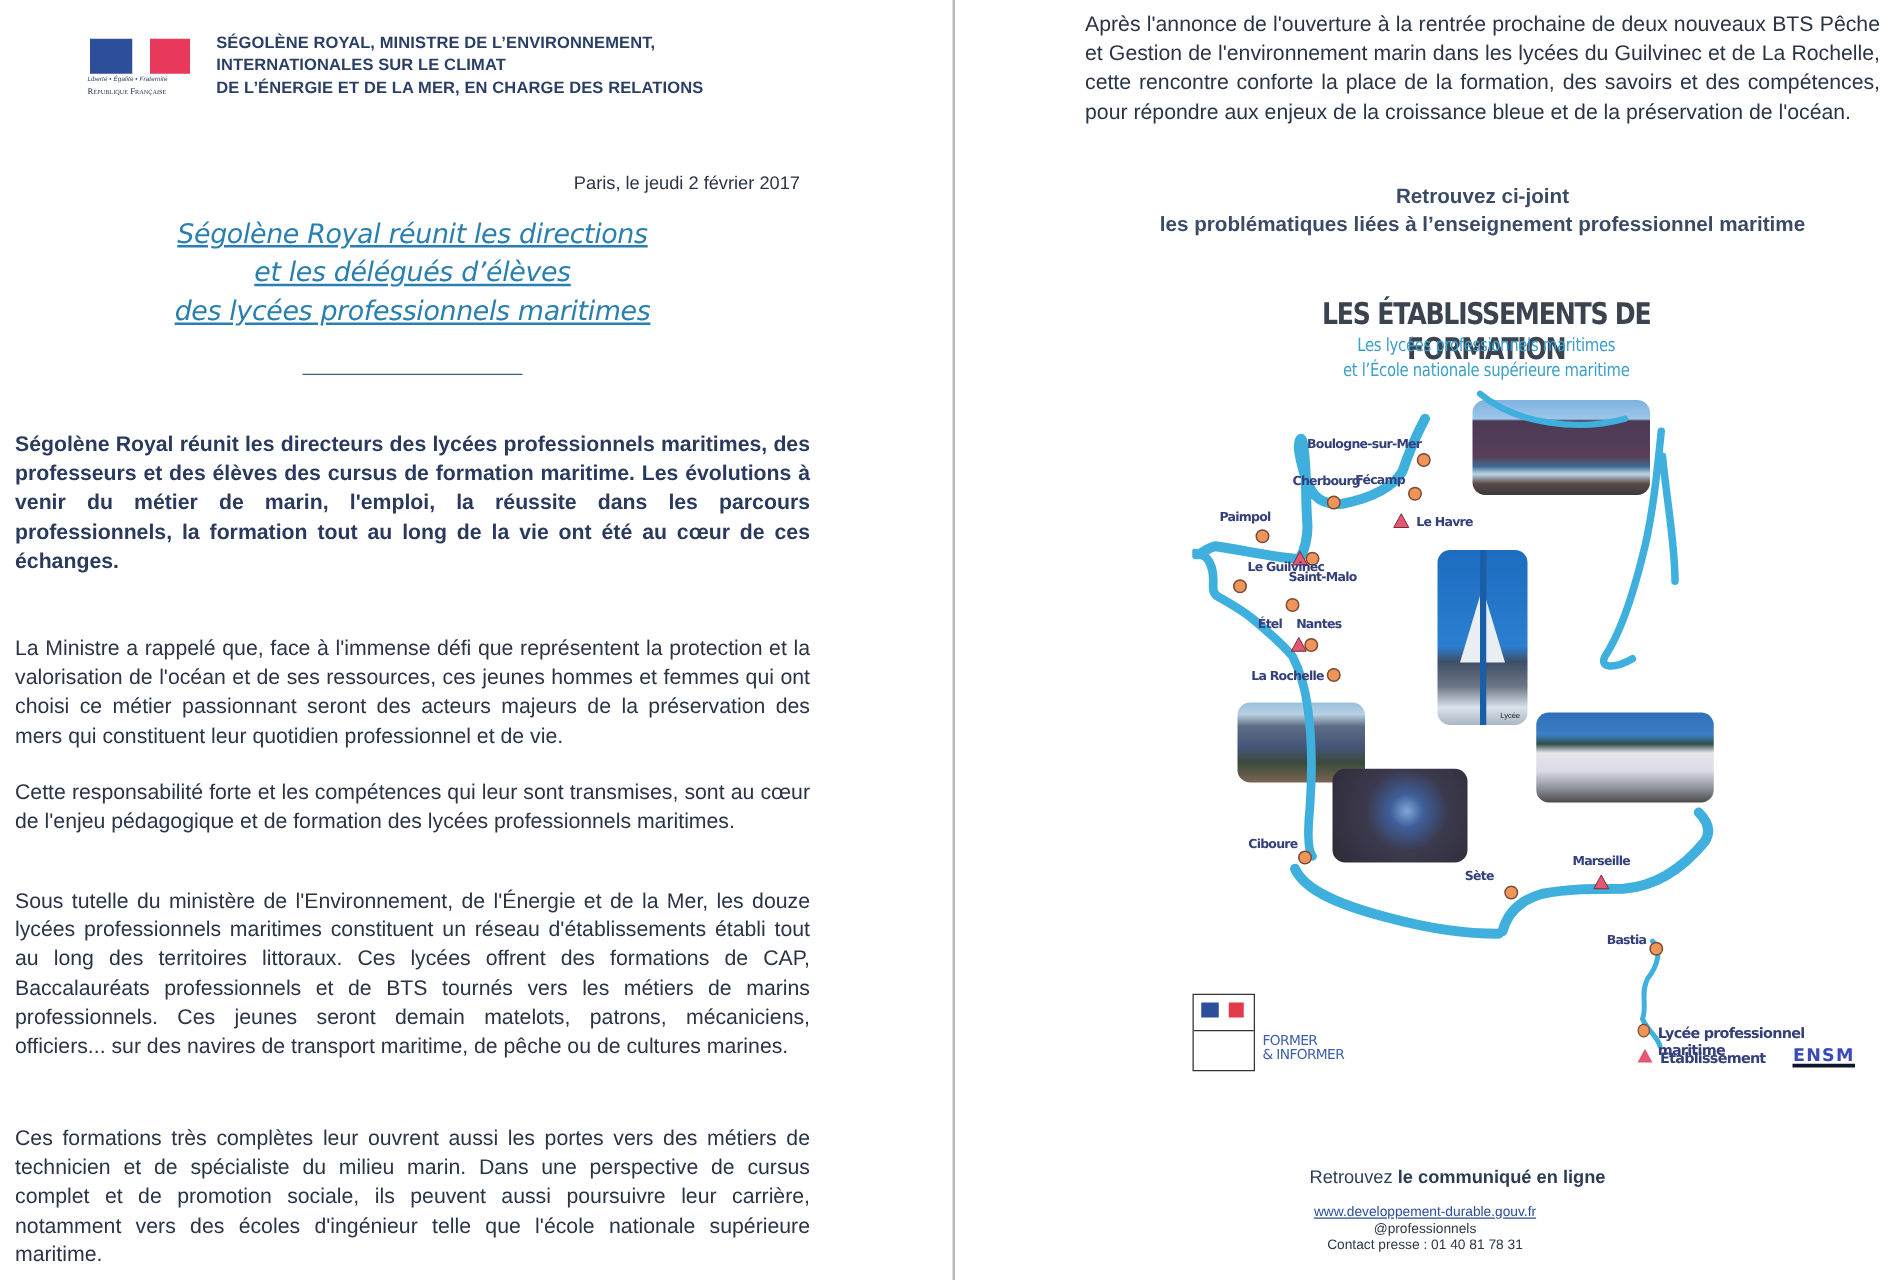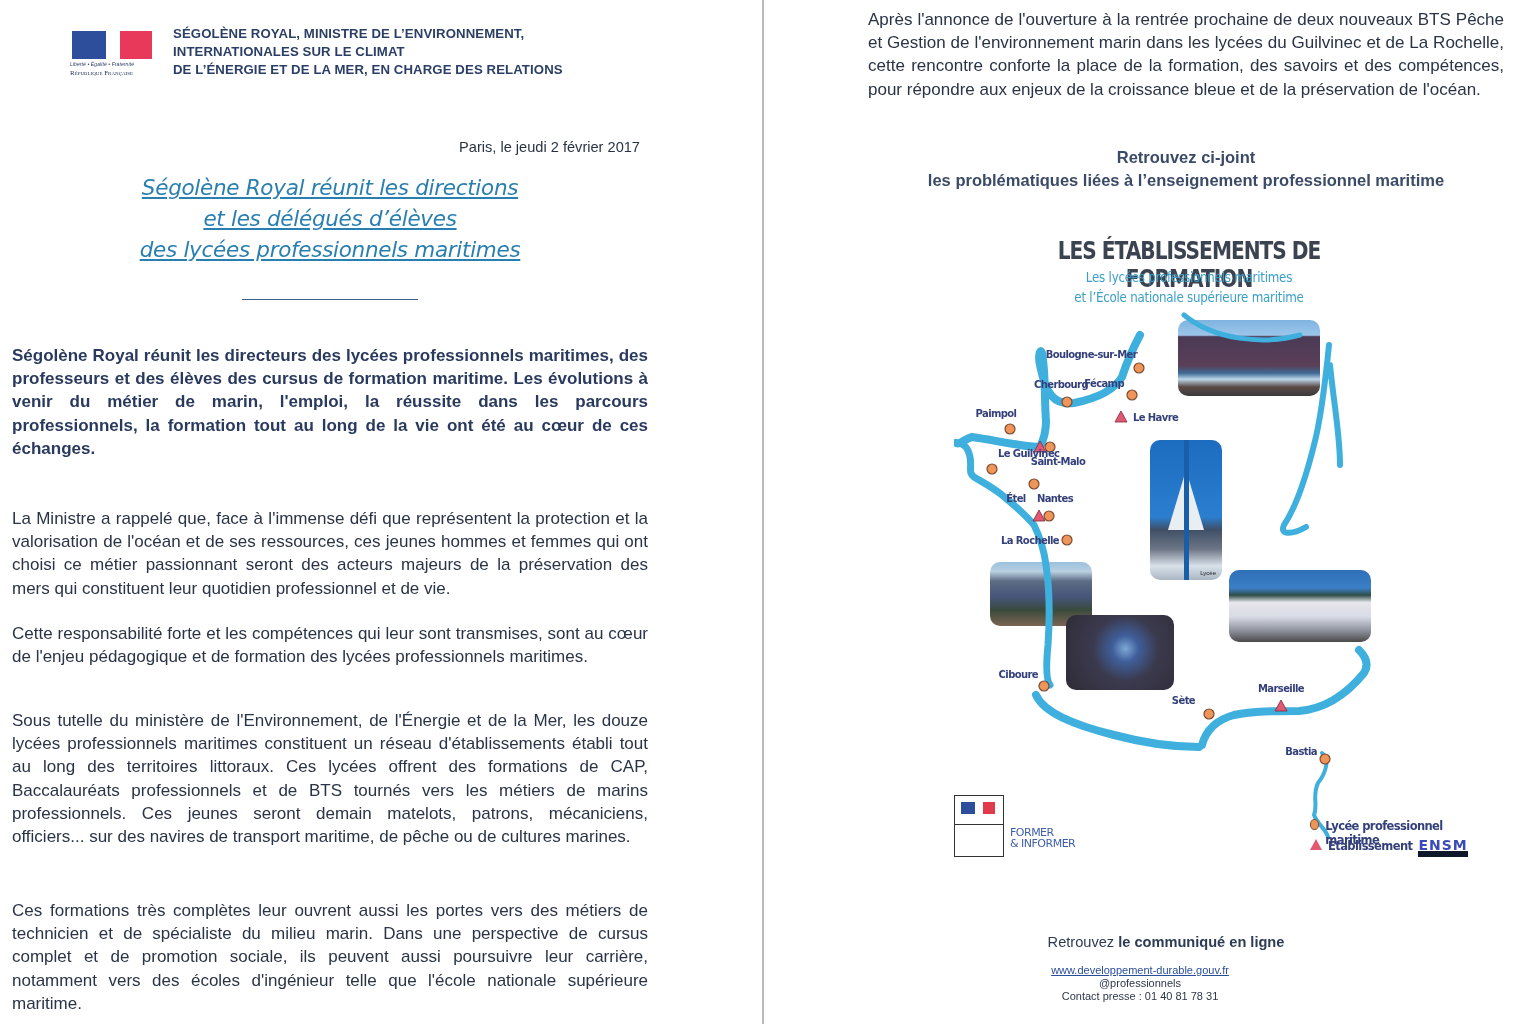--- a/index.html
+++ b/index.html
@@ -50,21 +50,21 @@
   .ph-tower .mast { position:absolute; left:34px; top:0; width:5px; height:140px; background:#1a5ea8; }
   .ph-tower .lab { position:absolute; right:6px; bottom:4px; font-size:6px; color:#222; }
   .ph-campus { left:36px; top:337px; width:102px; height:64px; background:linear-gradient(180deg,#9bc1de 0%,#b8d0e0 15%,#5c6c84 30%,#46557a 55%,#3a4a3c 75%,#7a6552 100%); }
   .ph-aerial { left:112px; top:390px; width:108px; height:75px; background:radial-gradient(circle at 55% 45%,#7fa8d8 0%,#3f5f9a 18%,#3b3a4e 45%,#2f2b36 100%); }
   .ph-marseille { left:275px; top:345px; width:142px; height:72px; background:linear-gradient(180deg,#2f6fb8 0%,#3b7fc6 25%,#2f4e4a 35%,#e7e6ea 45%,#d8dbe6 65%,#8a8e98 85%,#4a4a4a 100%); }
 
   .legend { position:absolute; left:356px; top:594px; }
   .leg-row { display:flex; align-items:flex-start; gap:6px; height:20px; font-family:"DejaVu Sans", sans-serif; font-weight:bold; font-size:11.5px; color:#34407a; letter-spacing:-0.6px; }
   .leg-dot { width:11px; height:11px; border-radius:50%; background:#f0955a; border:1.5px solid #7a4a32; box-sizing:border-box; }
   .leg-tri { width:0; height:0; border-left:6px solid transparent; border-right:6px solid transparent; border-bottom:11px solid #e25873; }
-  .ensm { display:inline-block; margin-left:0; font-family:"DejaVu Sans", sans-serif; font-weight:bold; font-size:14px; color:#3a4ab8; letter-spacing:1px; border-bottom:6px solid #0f172a; line-height:12px; }
+  .ensm { display:inline-block; margin-left:16px; font-family:"DejaVu Sans", sans-serif; font-weight:bold; font-size:14px; color:#3a4ab8; letter-spacing:1px; border-bottom:3px solid #0f172a; line-height:12px; }
   .logo-mtes { position:absolute; left:0; top:570px; width:48px; height:60px; border:1px solid #333; background:#fff; }
   .logo-mtes .f1 { position:absolute; left:6px; top:6px; width:14px; height:12px; background:#2d4e9b; }
   .logo-mtes .f2 { position:absolute; left:28px; top:6px; width:12px; height:12px; background:#e23a4a; }
   .logo-mtes .sep { position:absolute; left:0; top:28px; width:48px; height:1px; background:#333; }
   .logo-former { position:absolute; left:56px; top:602px; font-family:"DejaVu Sans", sans-serif; font-weight:normal; font-size:11px; line-height:11px; color:#3f5fa8; letter-spacing:-0.5px; }
 
   .online { position:absolute; left:0; width:752px; text-align:center; top:934px; font-size:14.6px; color:#2d3b55;padding-left:26px; }
   .online b { font-weight:bold; }
   .url { position:absolute; left:0; width:752px; text-align:center; top:964px; font-size:11px; color:#2a4d9a; text-decoration:underline; }
   .handle { position:absolute; left:0; width:752px; text-align:center; top:977px; font-size:11px; color:#2d3748; }

